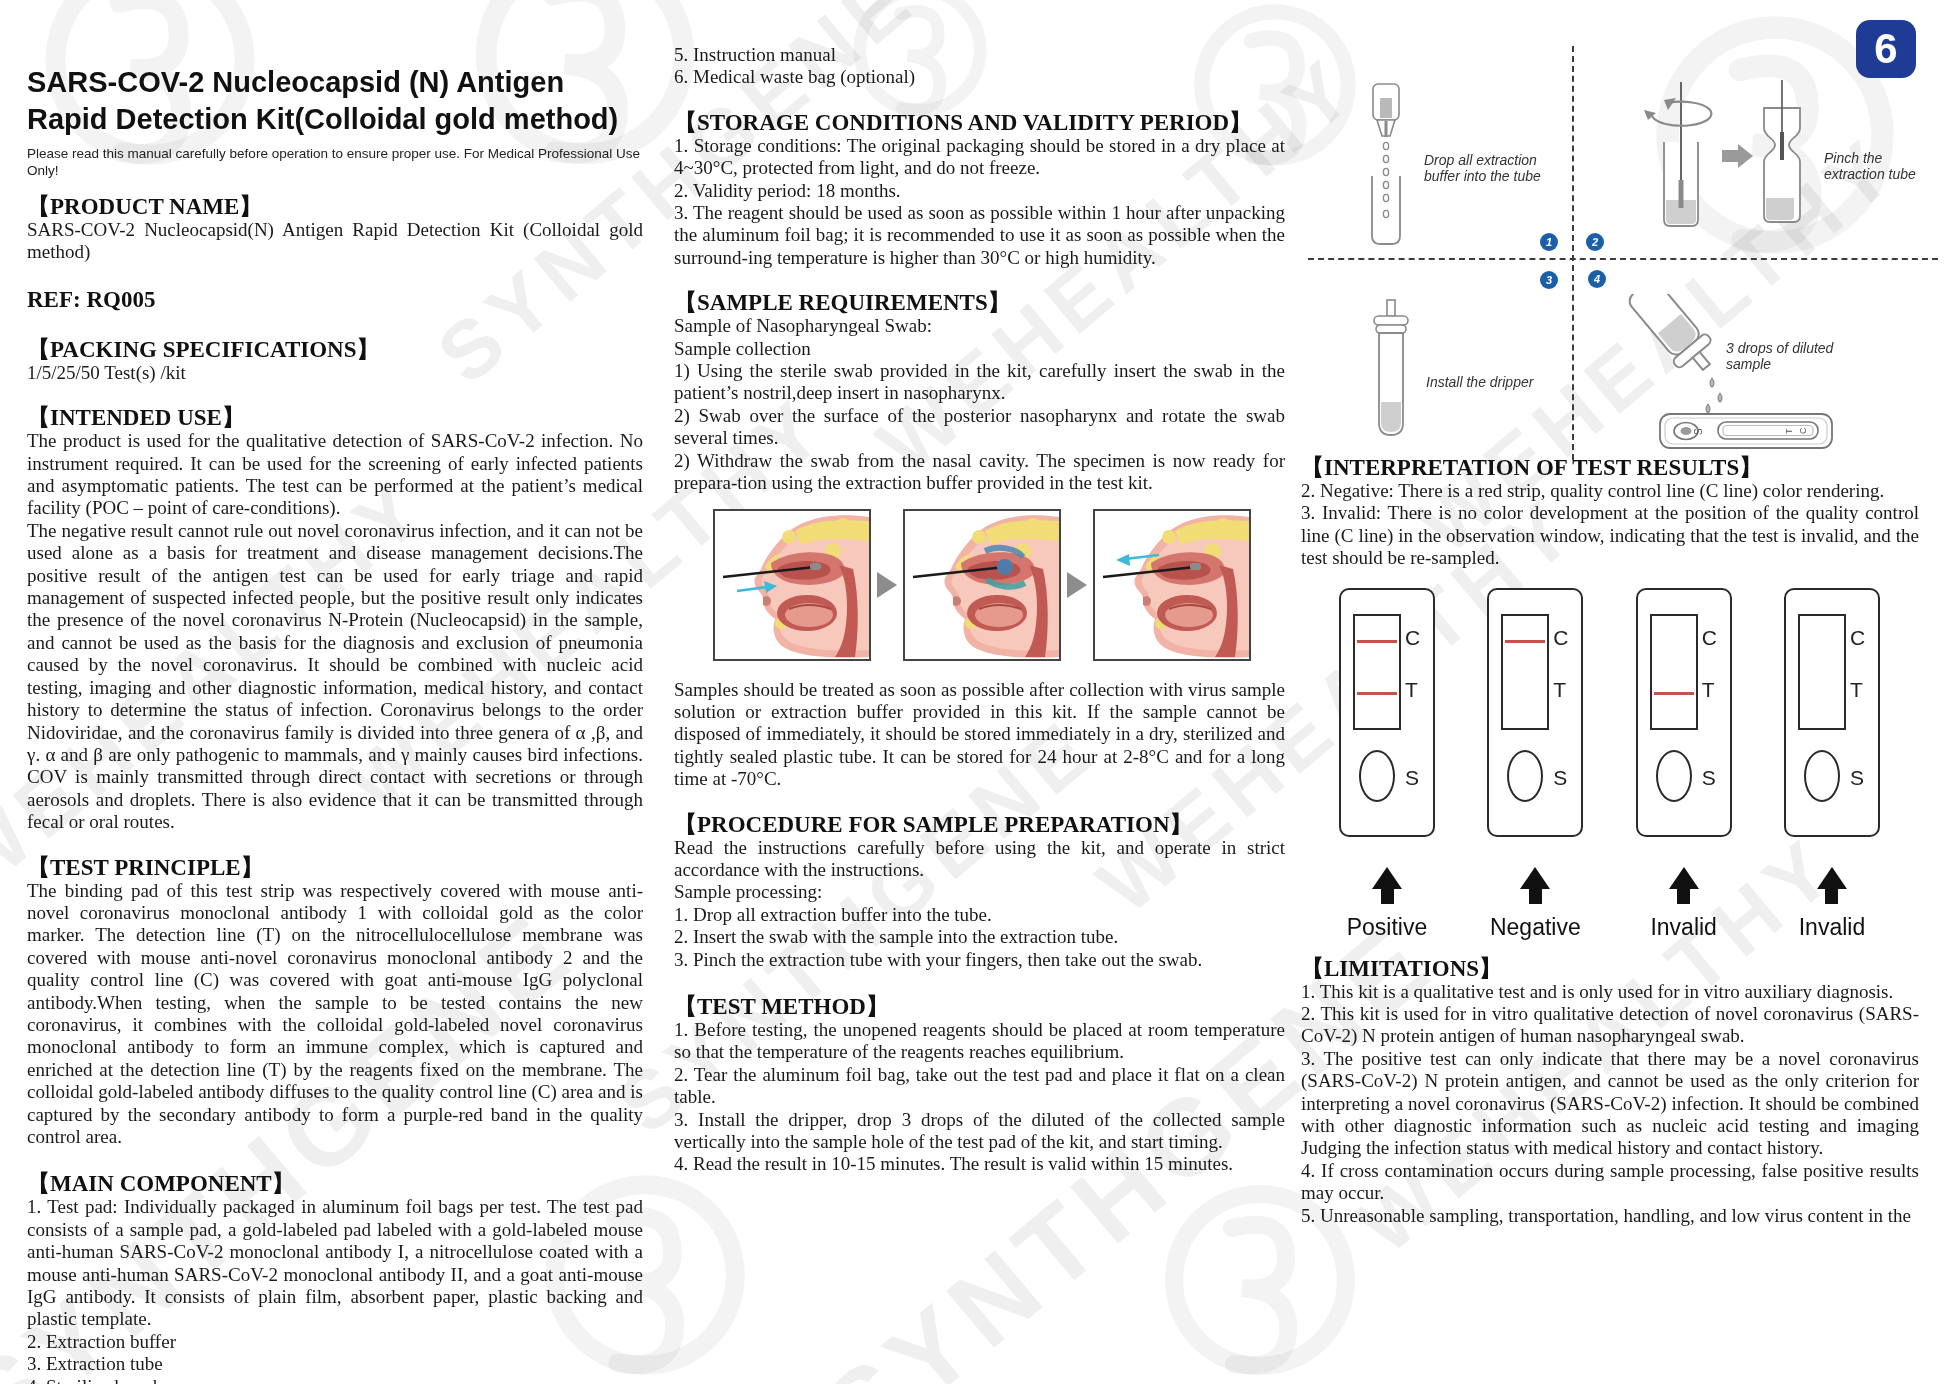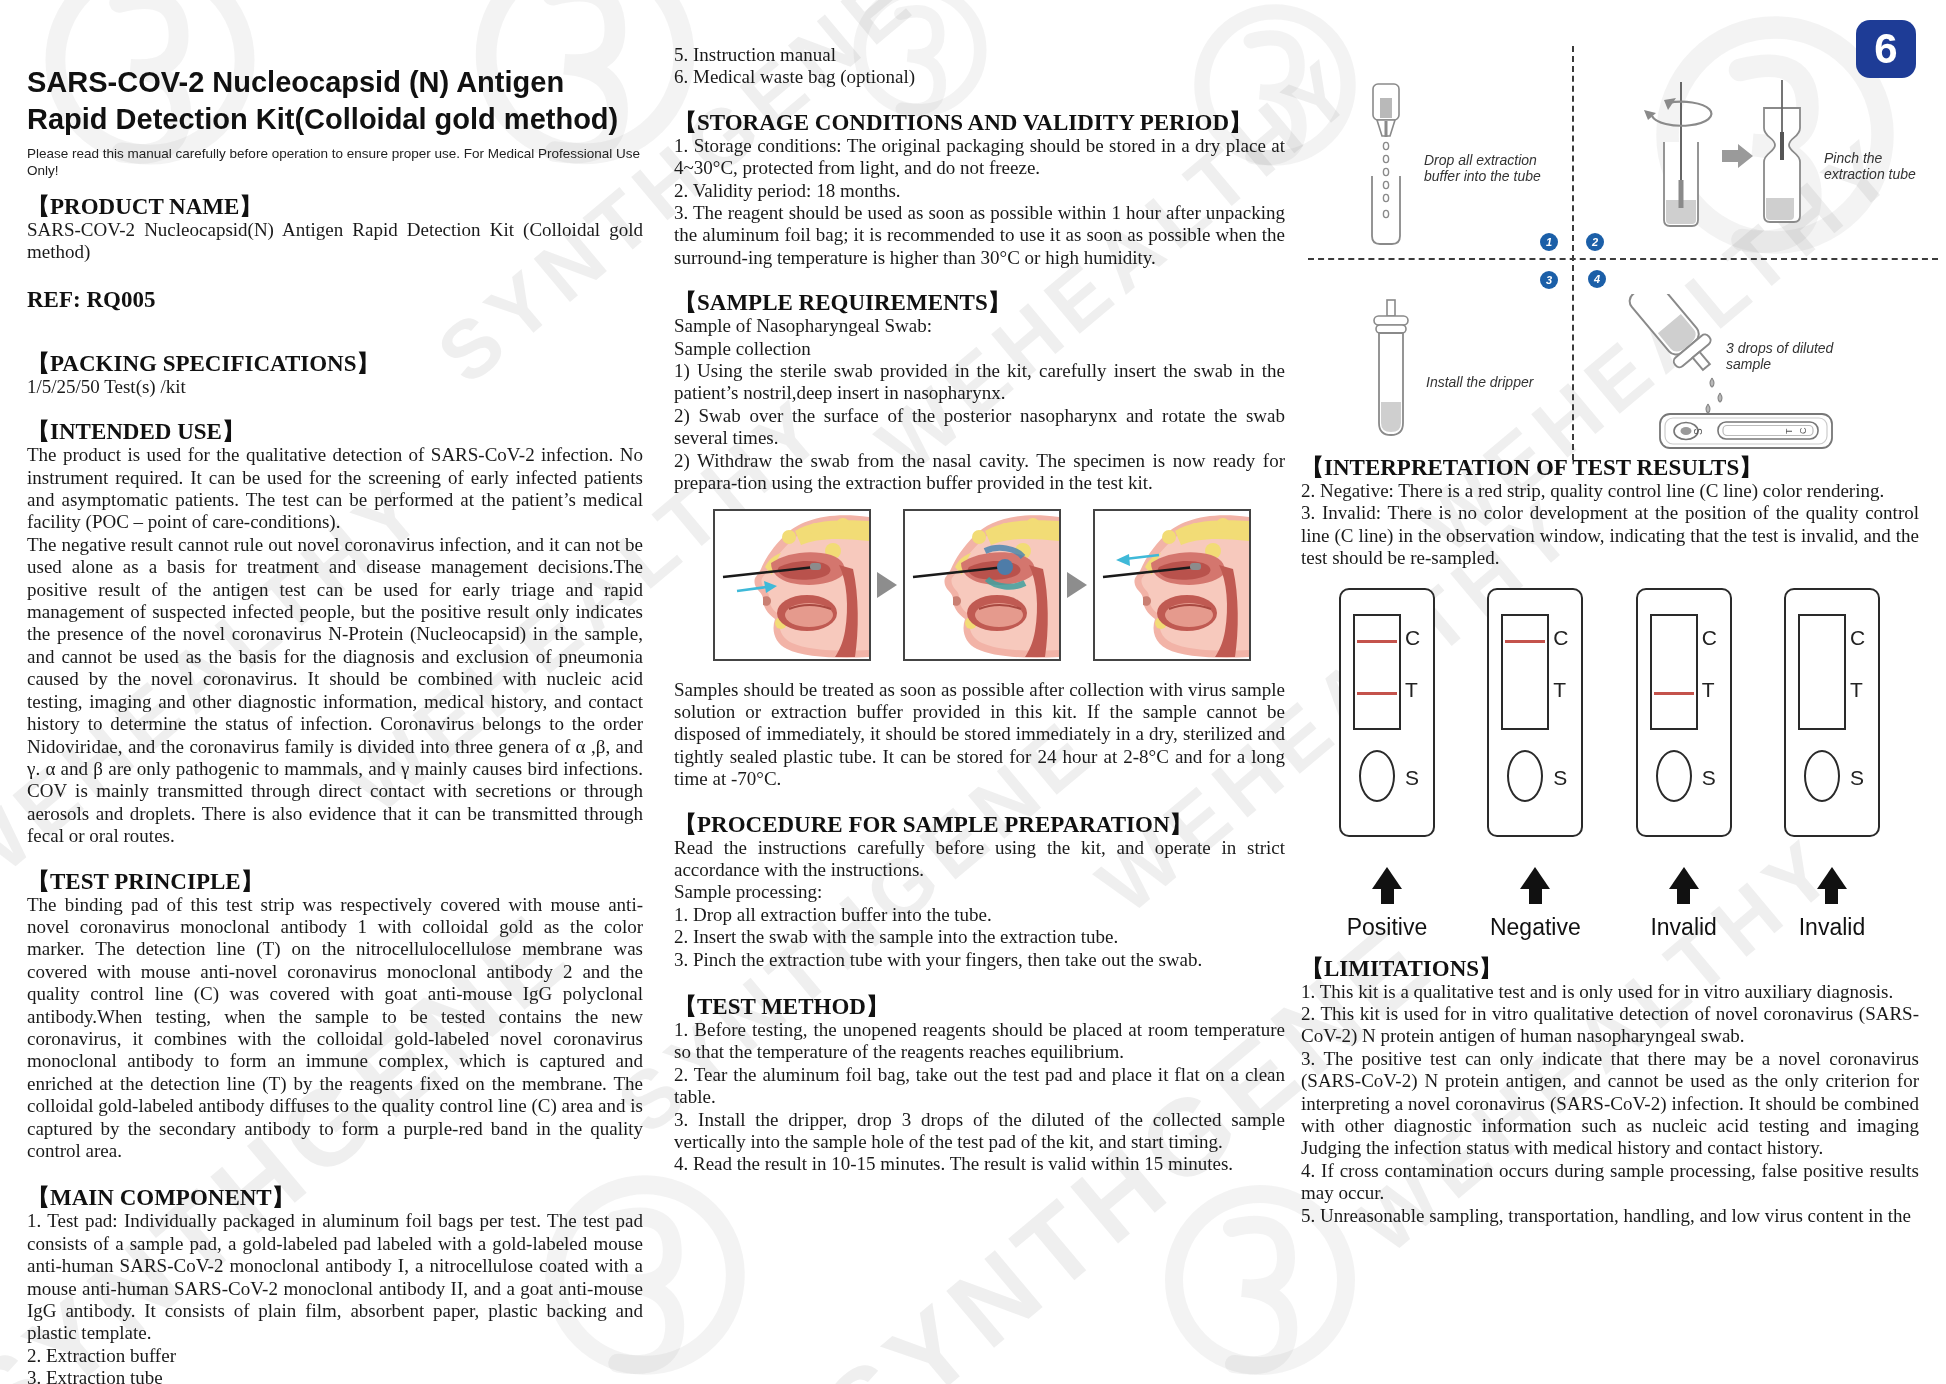--- a/index.html
+++ b/index.html
@@ -27,21 +27,21 @@
   }
   .note{
     font-family:"Liberation Sans","DejaVu Sans",sans-serif;
     font-size:13.5px;line-height:17px;margin-top:7px;color:#222;
   }
   .h{
     font-family:"Liberation Serif","DejaVu Sans",serif;
     font-weight:bold;font-size:23px;line-height:24px;color:#111;
   }
   .b{font-size:19px;line-height:22.4px;text-align:justify;margin:0;}
-  .b.nj{text-align:left;}.mt16{margin-top:16px}.mt22{margin-top:22px}.mt24{margin-top:24px}.mt26{margin-top:40px}
+  .b.nj{text-align:left;}.mt16{margin-top:16px}.mt22{margin-top:22px}.mt24{margin-top:24px}.mt26{margin-top:26px}
   
   .imgrow{margin-top:14px;margin-left:39px;display:flex;align-items:center;}
   .noseimg{width:154px;height:148px;border:2px solid #444;background:#fff;display:block;}
   .tri{
     width:0;height:0;margin:0 6px;
     border-top:13px solid transparent;border-bottom:13px solid transparent;
     border-left:20px solid #8d8d8d;
   }
   
   .dash-v{position:absolute;left:1572px;top:46px;height:414px;border-left:2px dashed #3c3c3c;}

